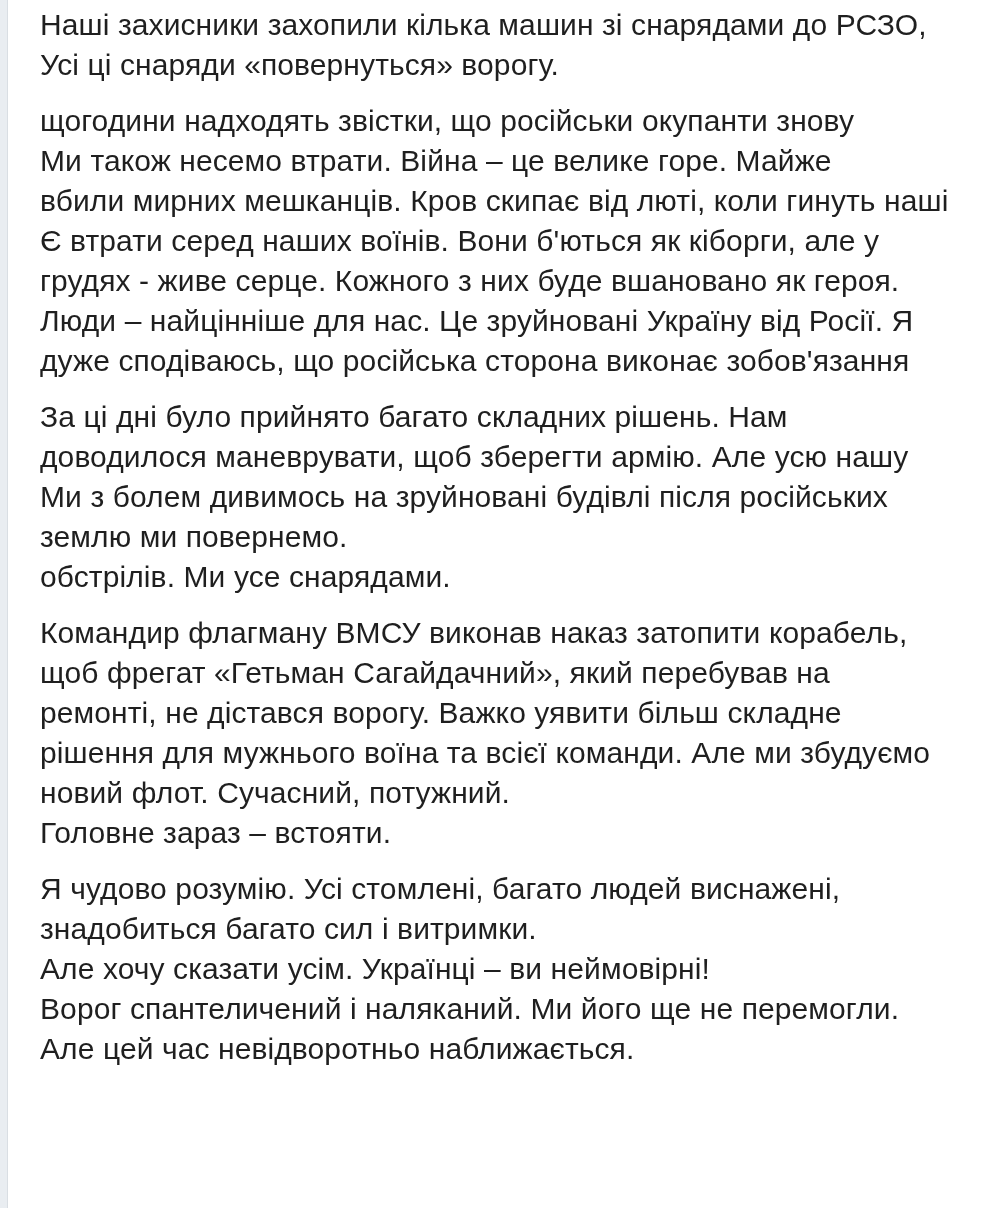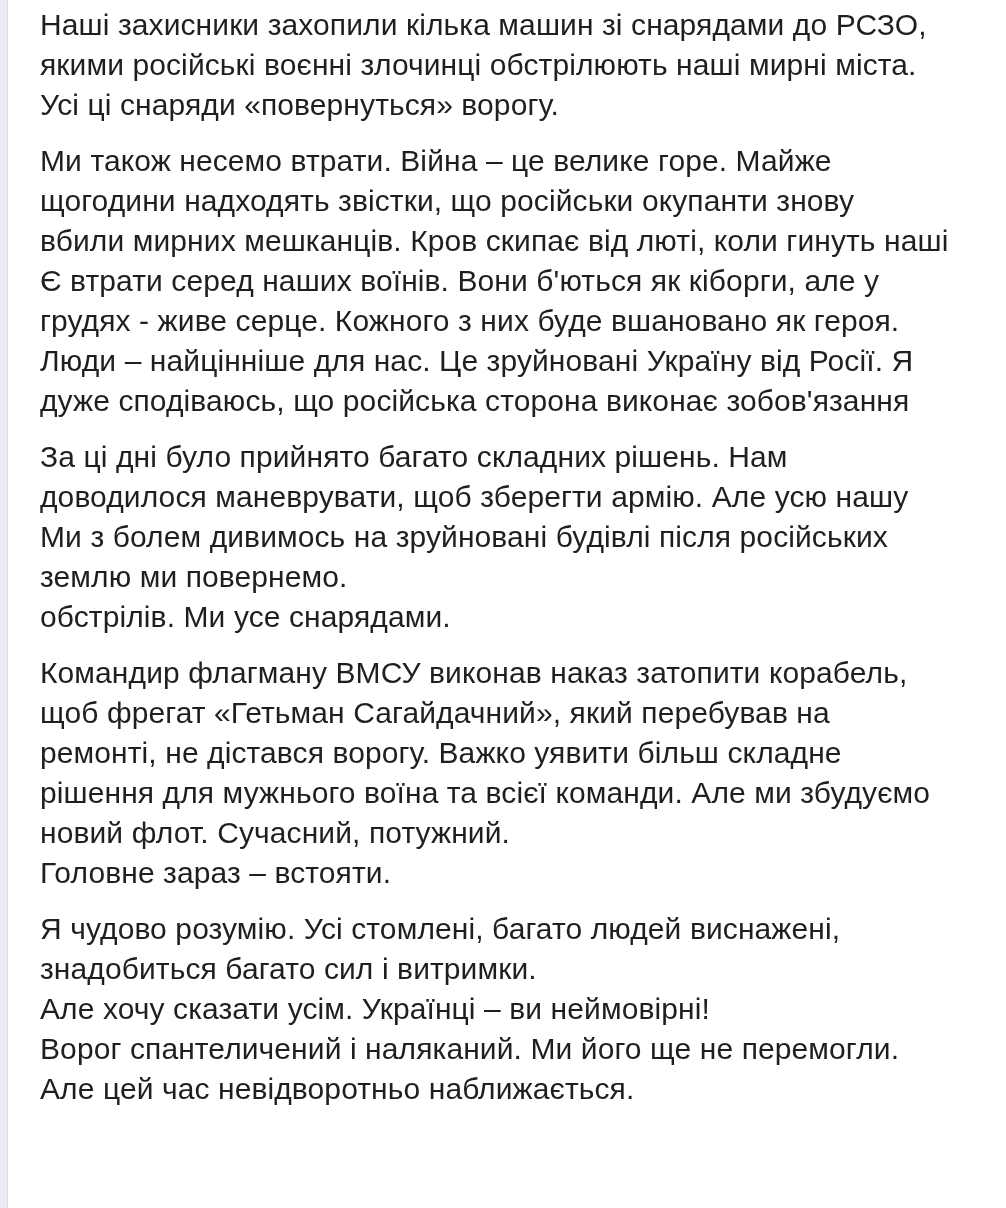--- a/index.html
+++ b/index.html
@@ -42,26 +42,25 @@
   }
 </style>
 </head>
 <body>
 
 <div class="page">
   <div class="edge-stripe"></div>
   <main class="post" id="post-body">
       <p>
         <span class="line">Наші захисники захопили кілька машин зі снарядами до РСЗО,</span>
-        <span class="line">якими російські воєнні злочинці обстрілюють наші мирні міста.</span>
         <span class="line">Усі ці снаряди «повернуться» ворогу.</span>
       </p>
       <p>
+        <span class="line">щогодини надходять звістки, що російськи окупанти знову</span>
         <span class="line">Ми також несемо втрати. Війна – це велике горе. Майже</span>
-        <span class="line">щогодини надходять звістки, що російськи окупанти знову</span>
         <span class="line">вбили мирних мешканців. Кров скипає від люті, коли гинуть наші</span>
         <span class="line">Є втрати серед наших воїнів. Вони б'ються як кіборги, але у</span>
         <span class="line">грудях - живе серце. Кожного з них буде вшановано як героя.</span>
         <span class="line">Люди – найцінніше для нас. Це зруйновані Україну від Росії. Я</span>
         <span class="line">дуже сподіваюсь, що російська сторона виконає зобов'язання</span>
       </p>
       <p>
         <span class="line">За ці дні було прийнято багато складних рішень. Нам</span>
         <span class="line">доводилося маневрувати, щоб зберегти армію. Але усю нашу</span>
         <span class="line">Ми з болем дивимось на зруйновані будівлі після російських</span>

